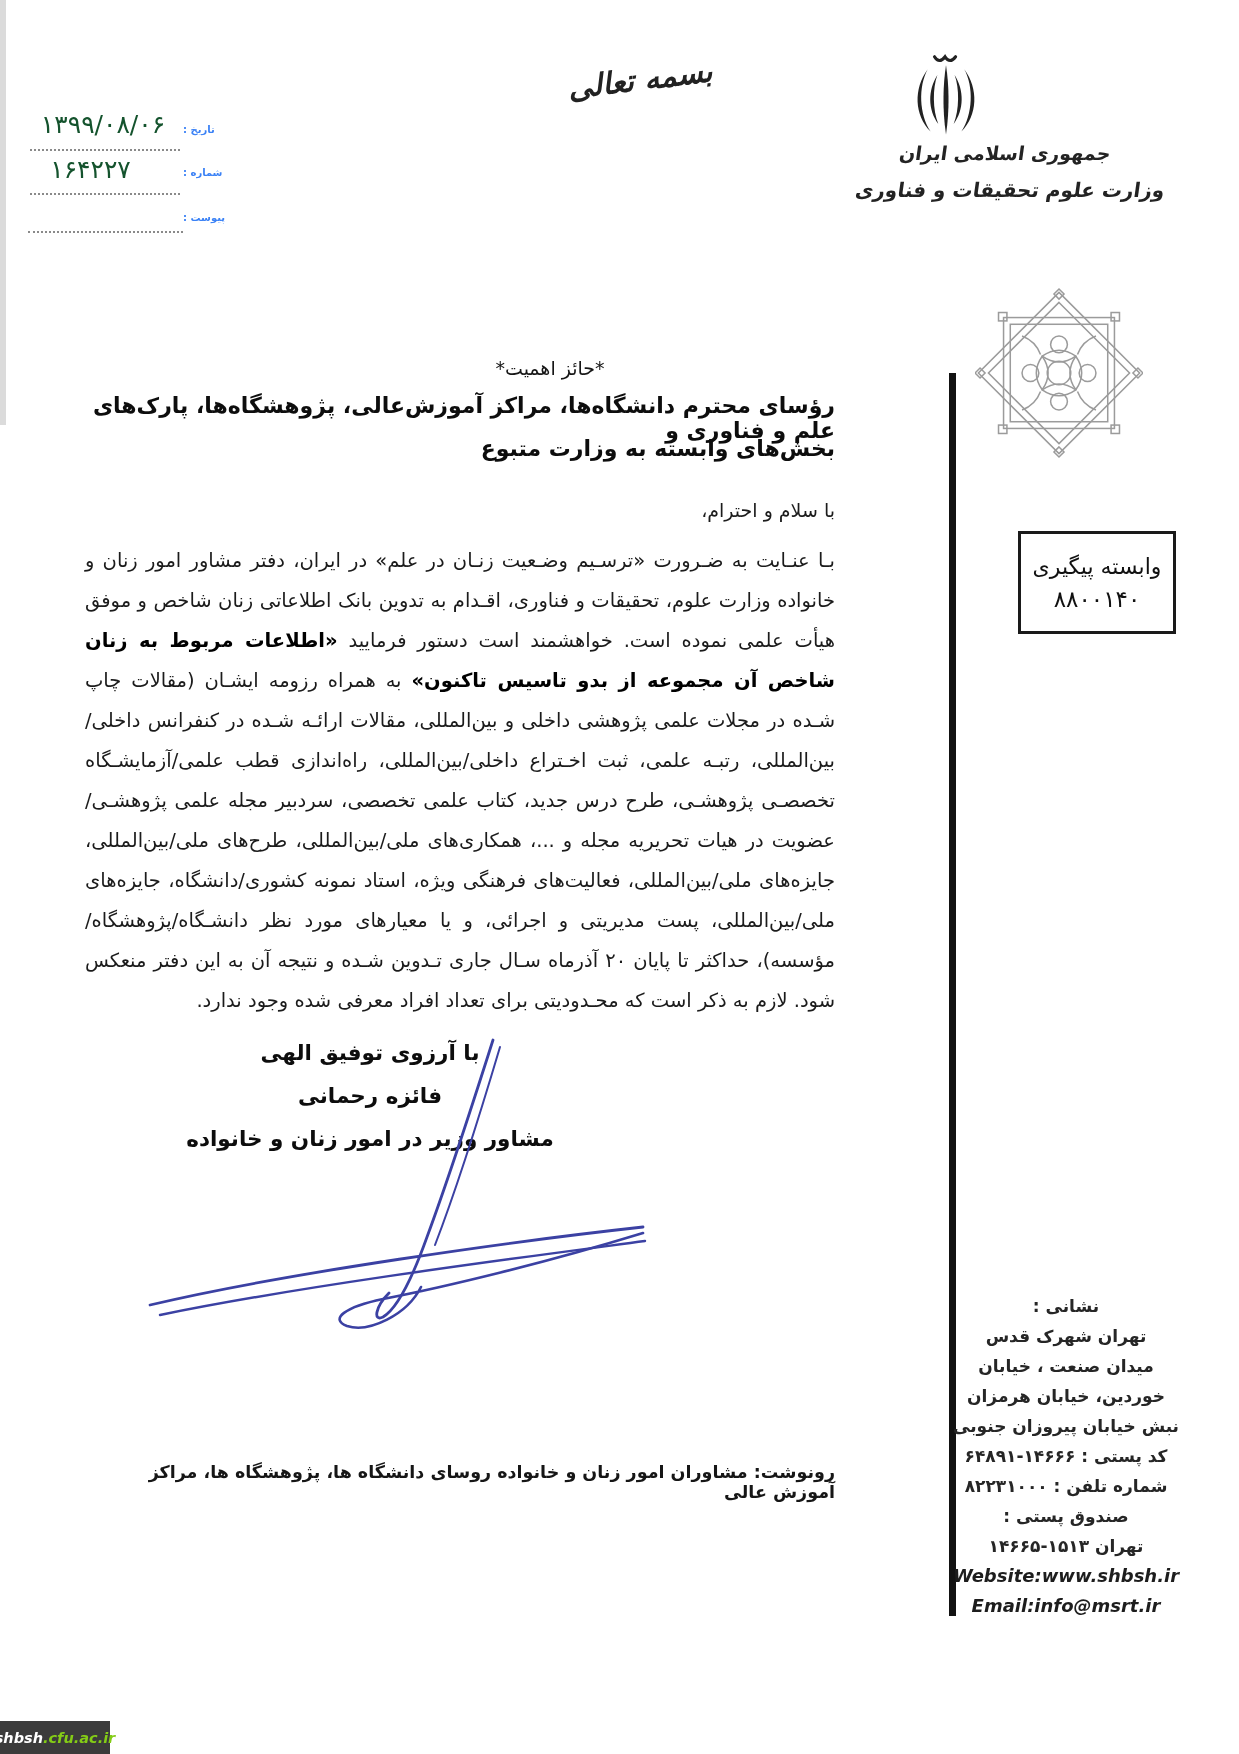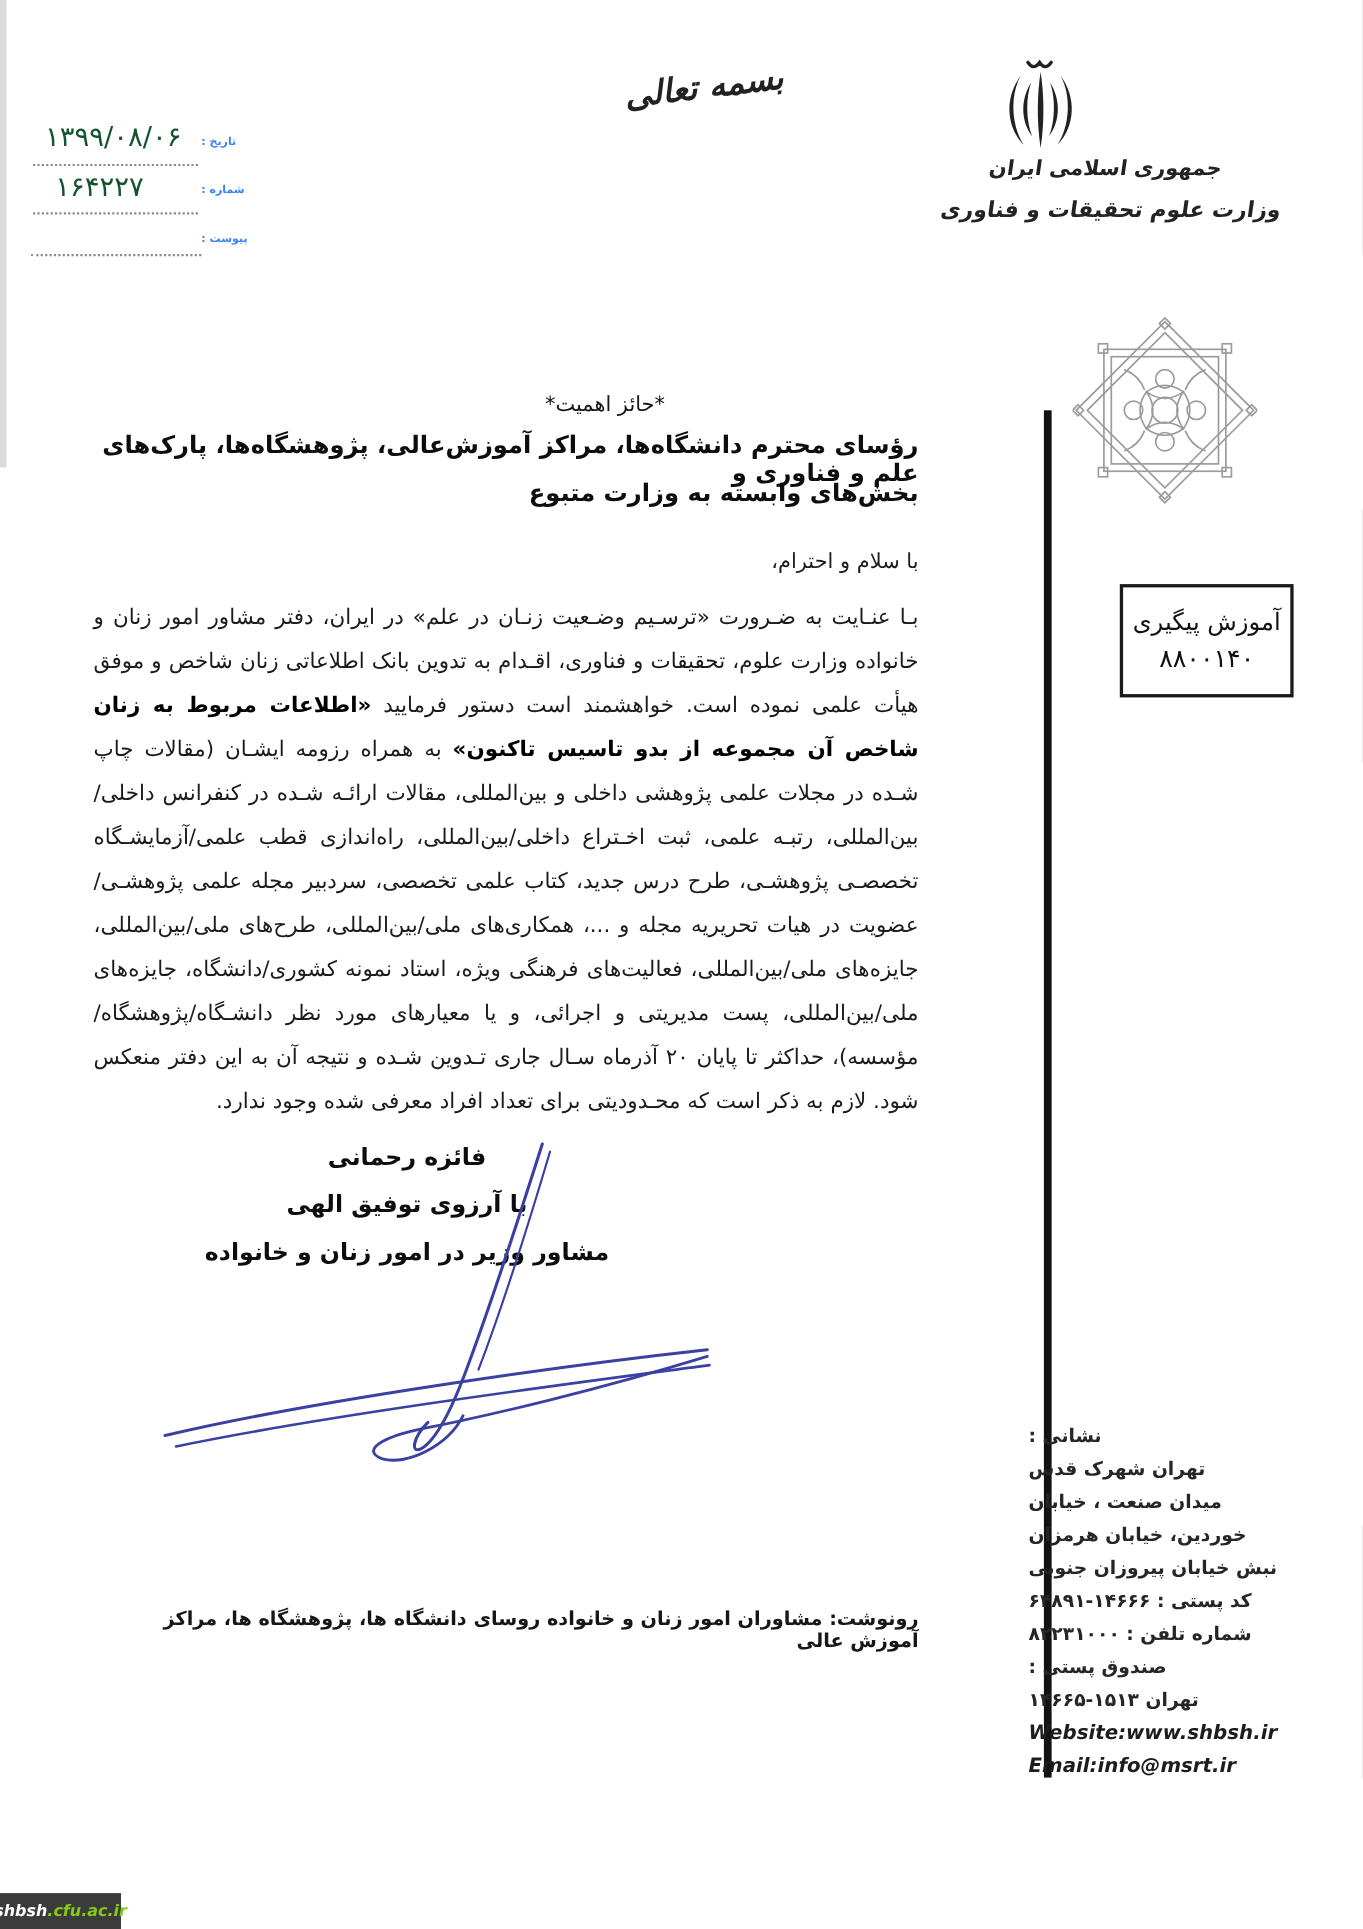--- a/index.html
+++ b/index.html
@@ -40,21 +40,21 @@
   .body-par{left:85px;top:541px;width:750px;text-align:justify;text-align-last:right;
             font-size:19.5px;line-height:40px;color:#1b1b1b}
   .body-par .bold-seg{font-weight:bold;color:#000}
 
   .sig-block{left:130px;top:1031px;width:480px;text-align:center;font-size:21.5px;
              font-weight:bold;line-height:43px;color:#0d0d0d}
   .sig-svg{left:115px;top:1015px;width:555px;height:330px;pointer-events:none}
 
   .cc-line{left:85px;top:1462px;width:750px;text-align:right;font-size:17.5px;font-weight:bold;color:#161616}
 
-  .address{left:935px;top:1291px;width:262px;text-align:left;font-weight:bold;
+  .address{left:935px;top:1291px;width:262px;text-align:center;font-weight:bold;
            font-size:17px;line-height:30px;color:#262626}
   .address .en{direction:ltr;font-style:italic;font-size:18px;color:#1d1d1d}
 
   .watermark{left:0;top:1721px;width:110px;height:33px;background:#3b3b3b;display:flex;
              align-items:center;justify-content:center;font-weight:bold;font-style:italic;font-size:14.5px}
   .watermark .wp{color:#ffffff}
   .watermark .ws{color:#84cc16}
 </style>
 </head>
 <body>
@@ -108,36 +108,36 @@
       <path d="M40 40 q10 -7 20 0 q-10 7 -20 0 Z"></path>
       <path d="M40 60 q10 -7 20 0 q-10 7 -20 0 Z"></path>
       <path d="M40 40 q-7 10 0 20 q7 -10 0 -20 Z"></path>
       <path d="M60 40 q7 10 0 20 q-7 -10 0 -20 Z"></path>
       <path d="M28 28 q8 3 11 11 M72 28 q-8 3 -11 11 M28 72 q8 -3 11 -11 M72 72 q-8 -3 -11 -11"></path>
     </svg>
   </div>
   <div class="abs vline"></div>
 
   <div class="abs tracking-box">
-    <div class="tl">آموزش پیگیری</div>
+    <div class="tl">وابسته پیگیری</div>
     <div class="tn">۸۸۰۰۱۴۰</div>
   </div>
 
   <div class="abs importance rtl">*حائز اهمیت*</div>
   <div class="abs addressee rtl">رؤسای محترم دانشگاه‌ها، مراکز آموزش‌عالی، پژوهشگاه‌ها، پارک‌های علم و فناوری و</div>
   <div class="abs salutation rtl">با سلام و احترام،</div>
   <div class="abs addressee addressee2 rtl">بخش‌های وابسته به وزارت متبوع</div>
 
   <p class="abs body-par rtl">
     <span>بـا عنـایت به ضـرورت «ترسـیم وضـعیت زنـان در علم» در ایران، دفتر مشاور امور زنان و خانواده وزارت علوم، تحقیقات و فناوری، اقـدام به تدوین بانک اطلاعاتی زنان شاخص و موفق هیأت علمی نموده است. خواهشمند است دستور فرمایید </span><span class="bold-seg">«اطلاعات مربوط به زنان شاخص آن مجموعه از بدو تاسیس تاکنون»</span><span> به همراه رزومه ایشـان (مقالات چاپ شـده در مجلات علمی پژوهشی داخلی و بین‌المللی، مقالات ارائـه شـده در کنفرانس داخلی/بین‌المللی، رتبـه علمی، ثبت اخـتراع داخلی/بین‌المللی، راه‌اندازی قطب علمی/آزمایشـگاه تخصصـی پژوهشـی، طرح درس جدید، کتاب علمی تخصصی، سردبیر مجله علمی پژوهشـی/عضویت در هیات تحریریه مجله و ...، همکاری‌های ملی/بین‌المللی، طرح‌های ملی/بین‌المللی، جایزه‌های ملی/بین‌المللی، فعالیت‌های فرهنگی ویژه، استاد نمونه کشوری/دانشگاه، جایزه‌های ملی/بین‌المللی، پست مدیریتی و اجرائی، و یا معیارهای مورد نظر دانشـگاه/پژوهشگاه/مؤسسه)، حداکثر تا پایان ۲۰ آذرماه سـال جاری تـدوین شـده و نتیجه آن به این دفتر منعکس شود. لازم به ذکر است که محـدودیتی برای تعداد افراد معرفی شده وجود ندارد.</span>
   </p>
 
   <div class="abs sig-block rtl">
+    <div>با آرزوی توفیق الهی</div>
     <div>فائزه رحمانی</div>
-    <div>با آرزوی توفیق الهی</div>
     <div>مشاور وزیر در امور زنان و خانواده</div>
   </div>
   <div class="abs sig-svg">
     <svg viewBox="0 0 555 330" width="555" height="330" fill="none" stroke="#3b41a3" stroke-linecap="round">
       <path stroke-width="2.8" d="M378 25 C358 88 332 168 312 222 C302 250 285 292 268 302 C258 307 260 292 274 278"></path>
       <path stroke-width="2" d="M385 32 C366 96 340 178 320 230"></path>
       <path stroke-width="2.8" d="M35 290 C170 258 400 226 528 212"></path>
       <path stroke-width="2.4" d="M45 300 C190 270 410 242 530 226"></path>
       <path stroke-width="2.6" d="M528 218 C430 248 330 272 268 284 C230 292 214 304 232 311 C254 318 292 300 306 272"></path>
     </svg>

